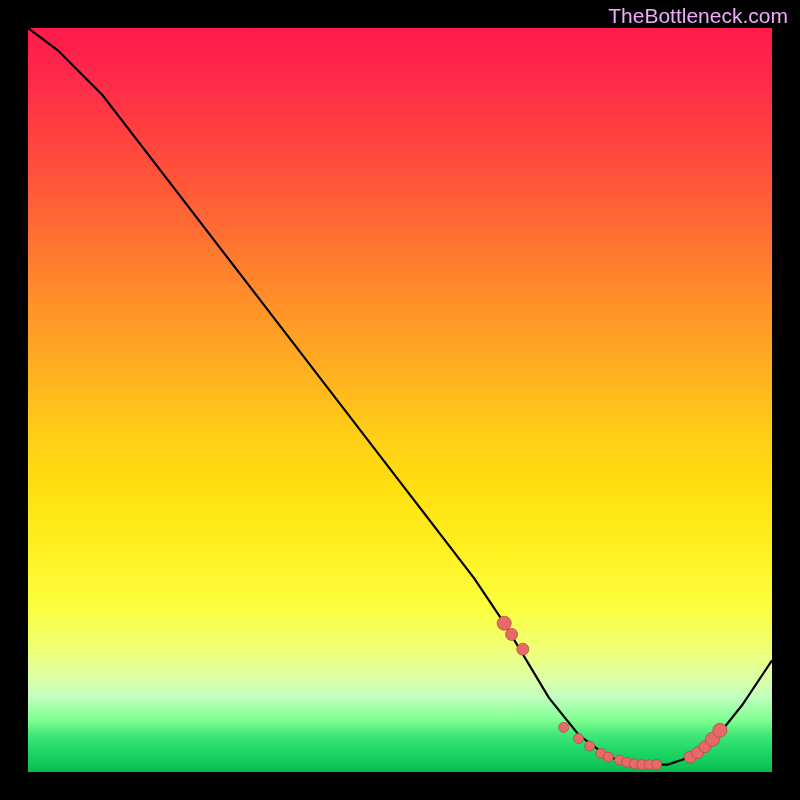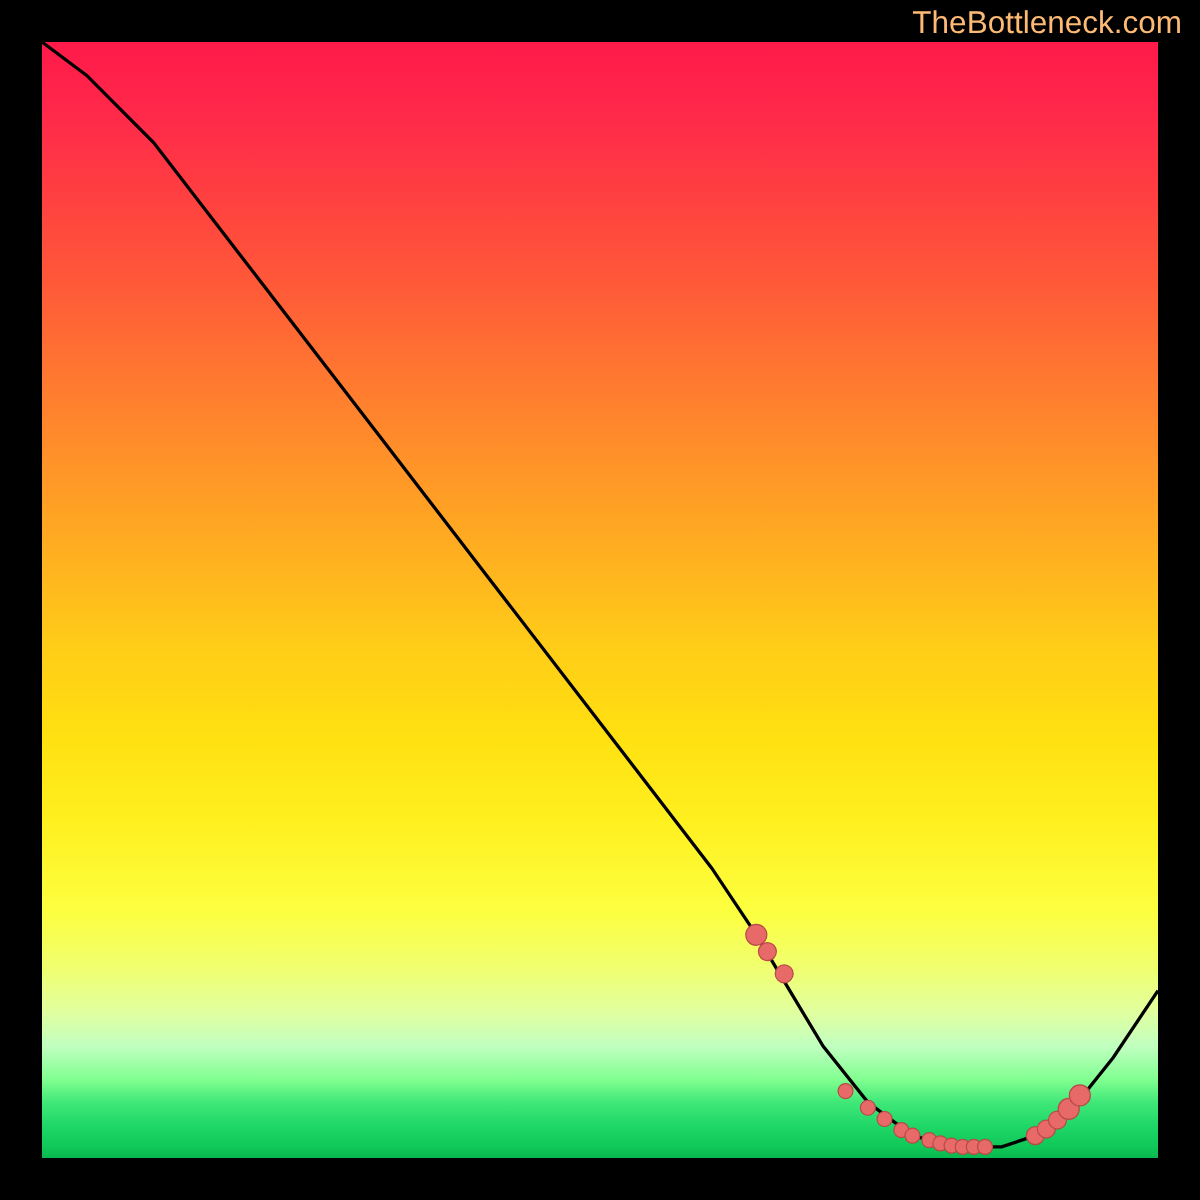--- a/index.html
+++ b/index.html
@@ -8,21 +8,21 @@
     height: 800px;
     background: #000;
     position: relative;
     font-family: Arial, sans-serif;
     overflow: hidden;
   }
   .watermark {
     position: absolute;
     top: 4px;
     right: 12px;
-    color: #fdba74;
+    color: #f0abfc;
     font-size: 21px;
     font-weight: 500;
     z-index: 10;
   }
   .plot-area {
     position: absolute;
     left: 28px;
     top: 28px;
     width: 744px;
     height: 744px;

